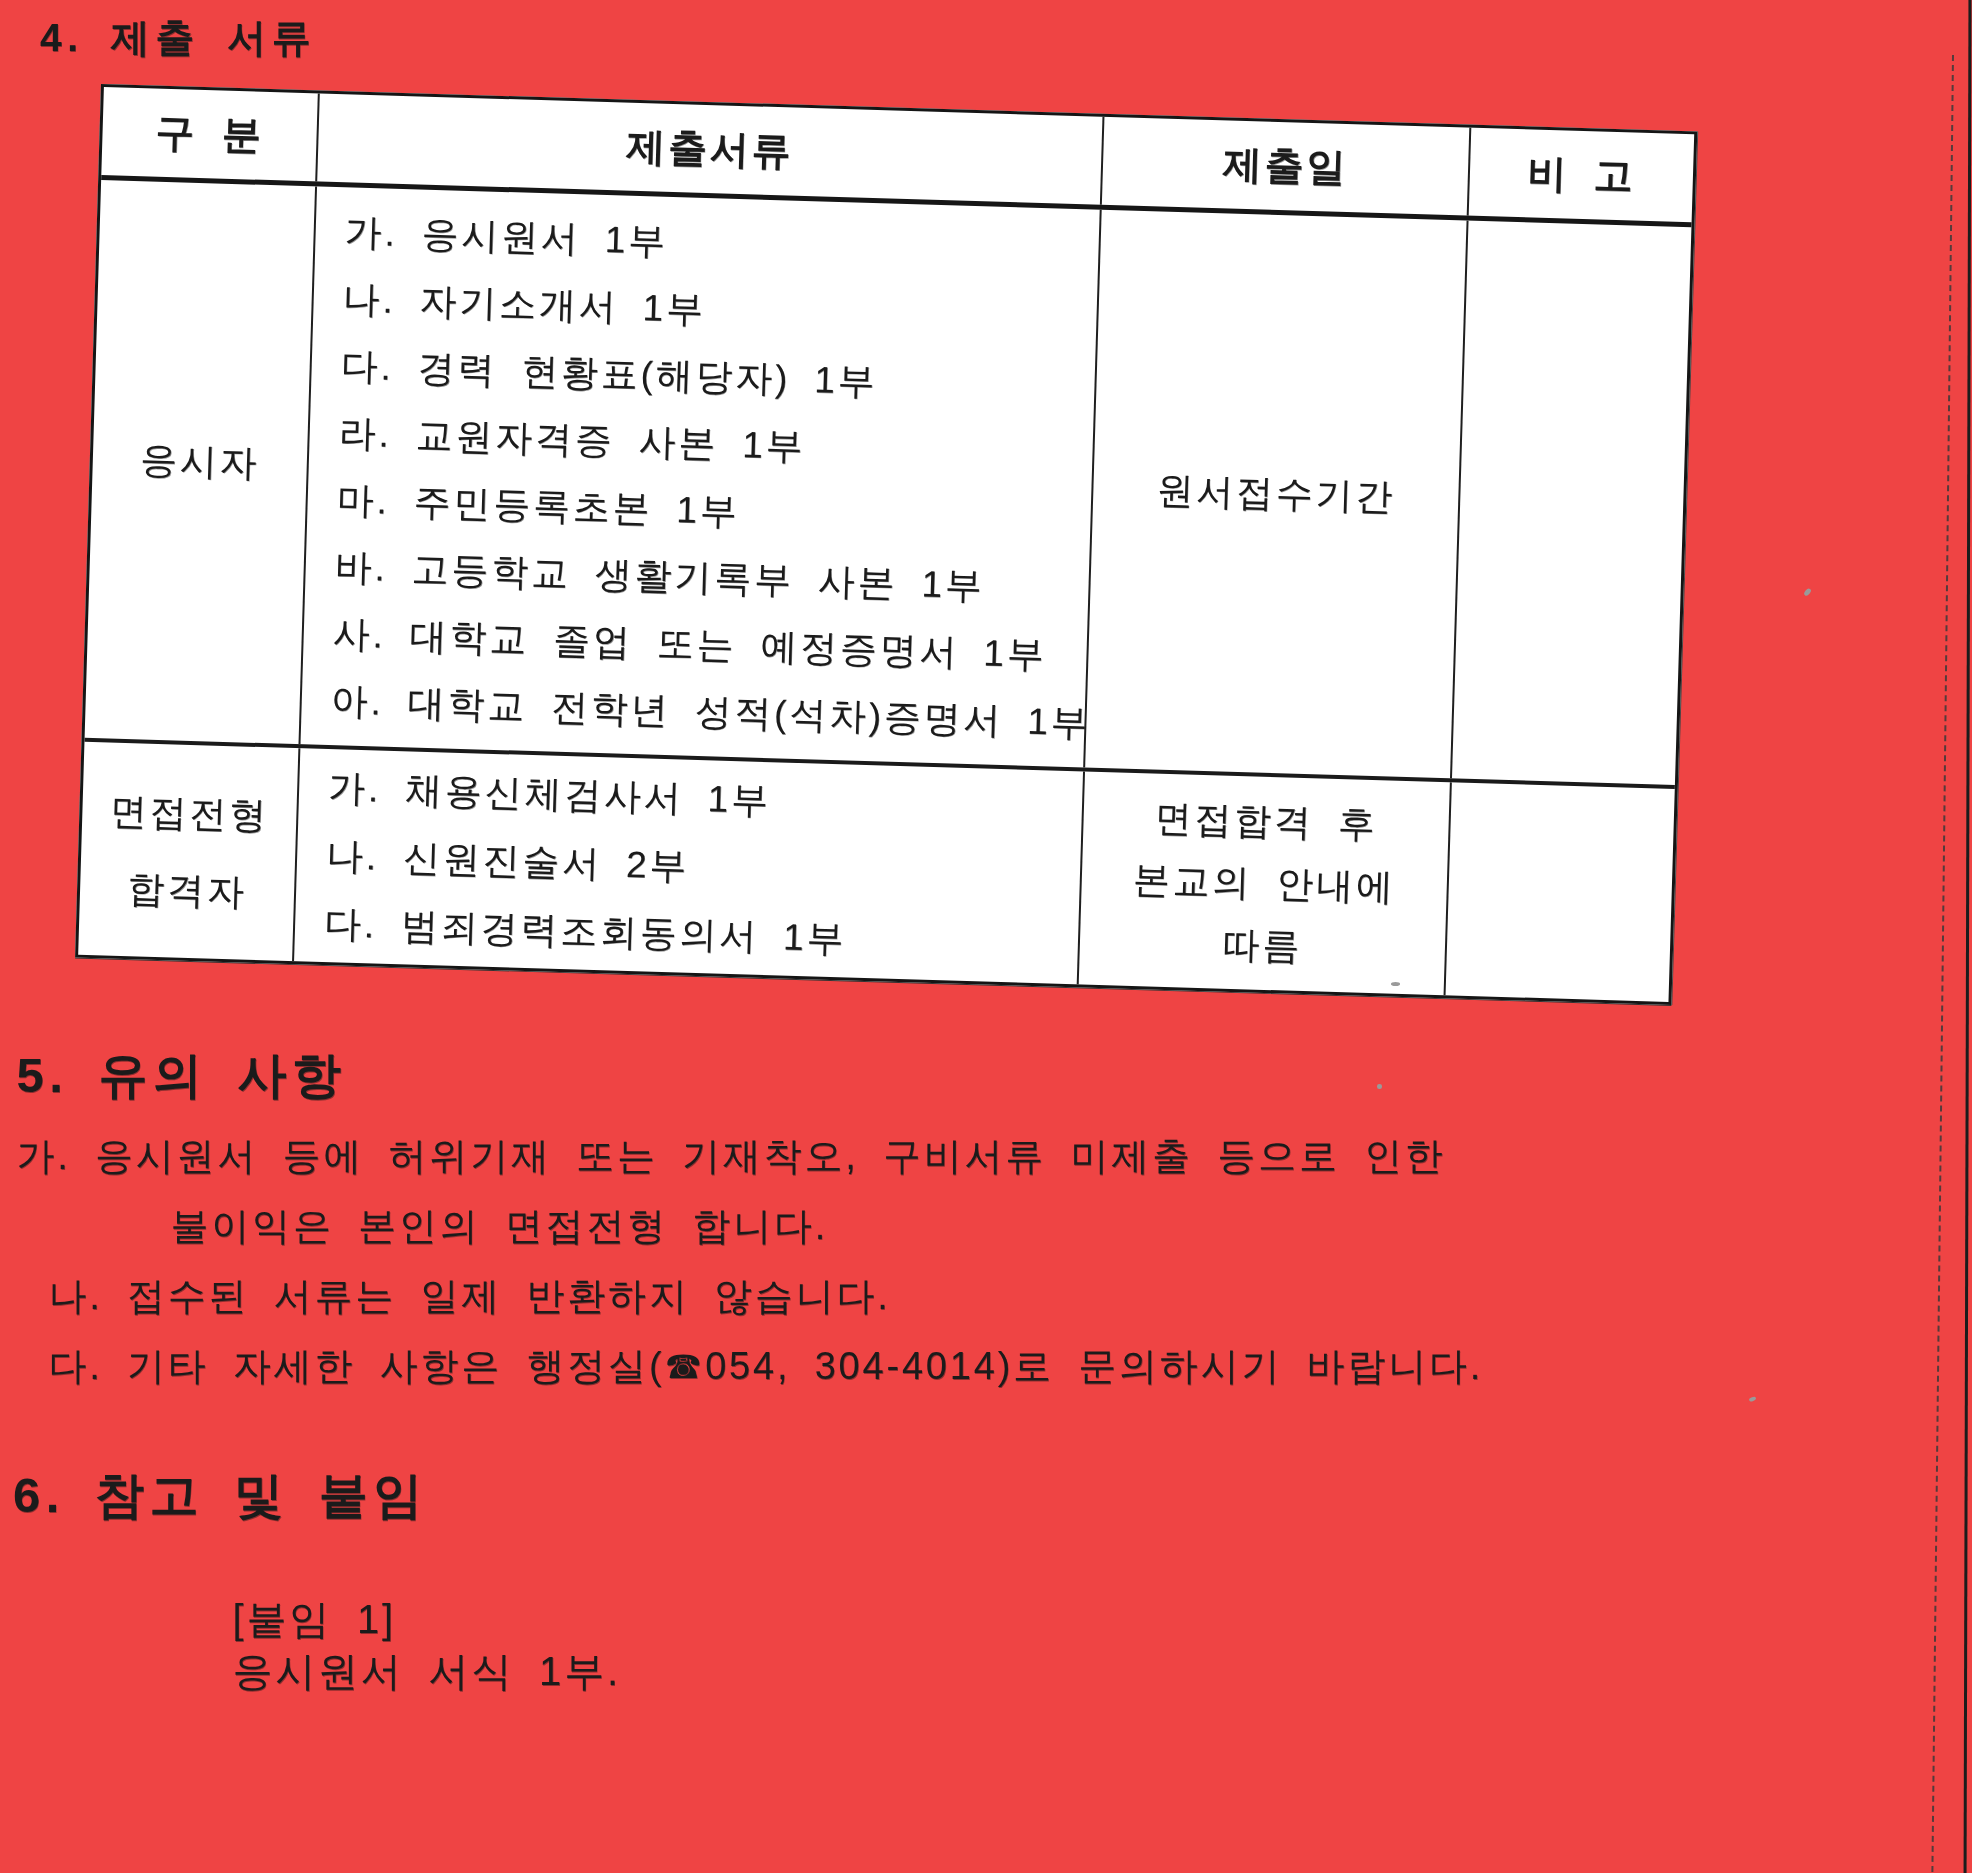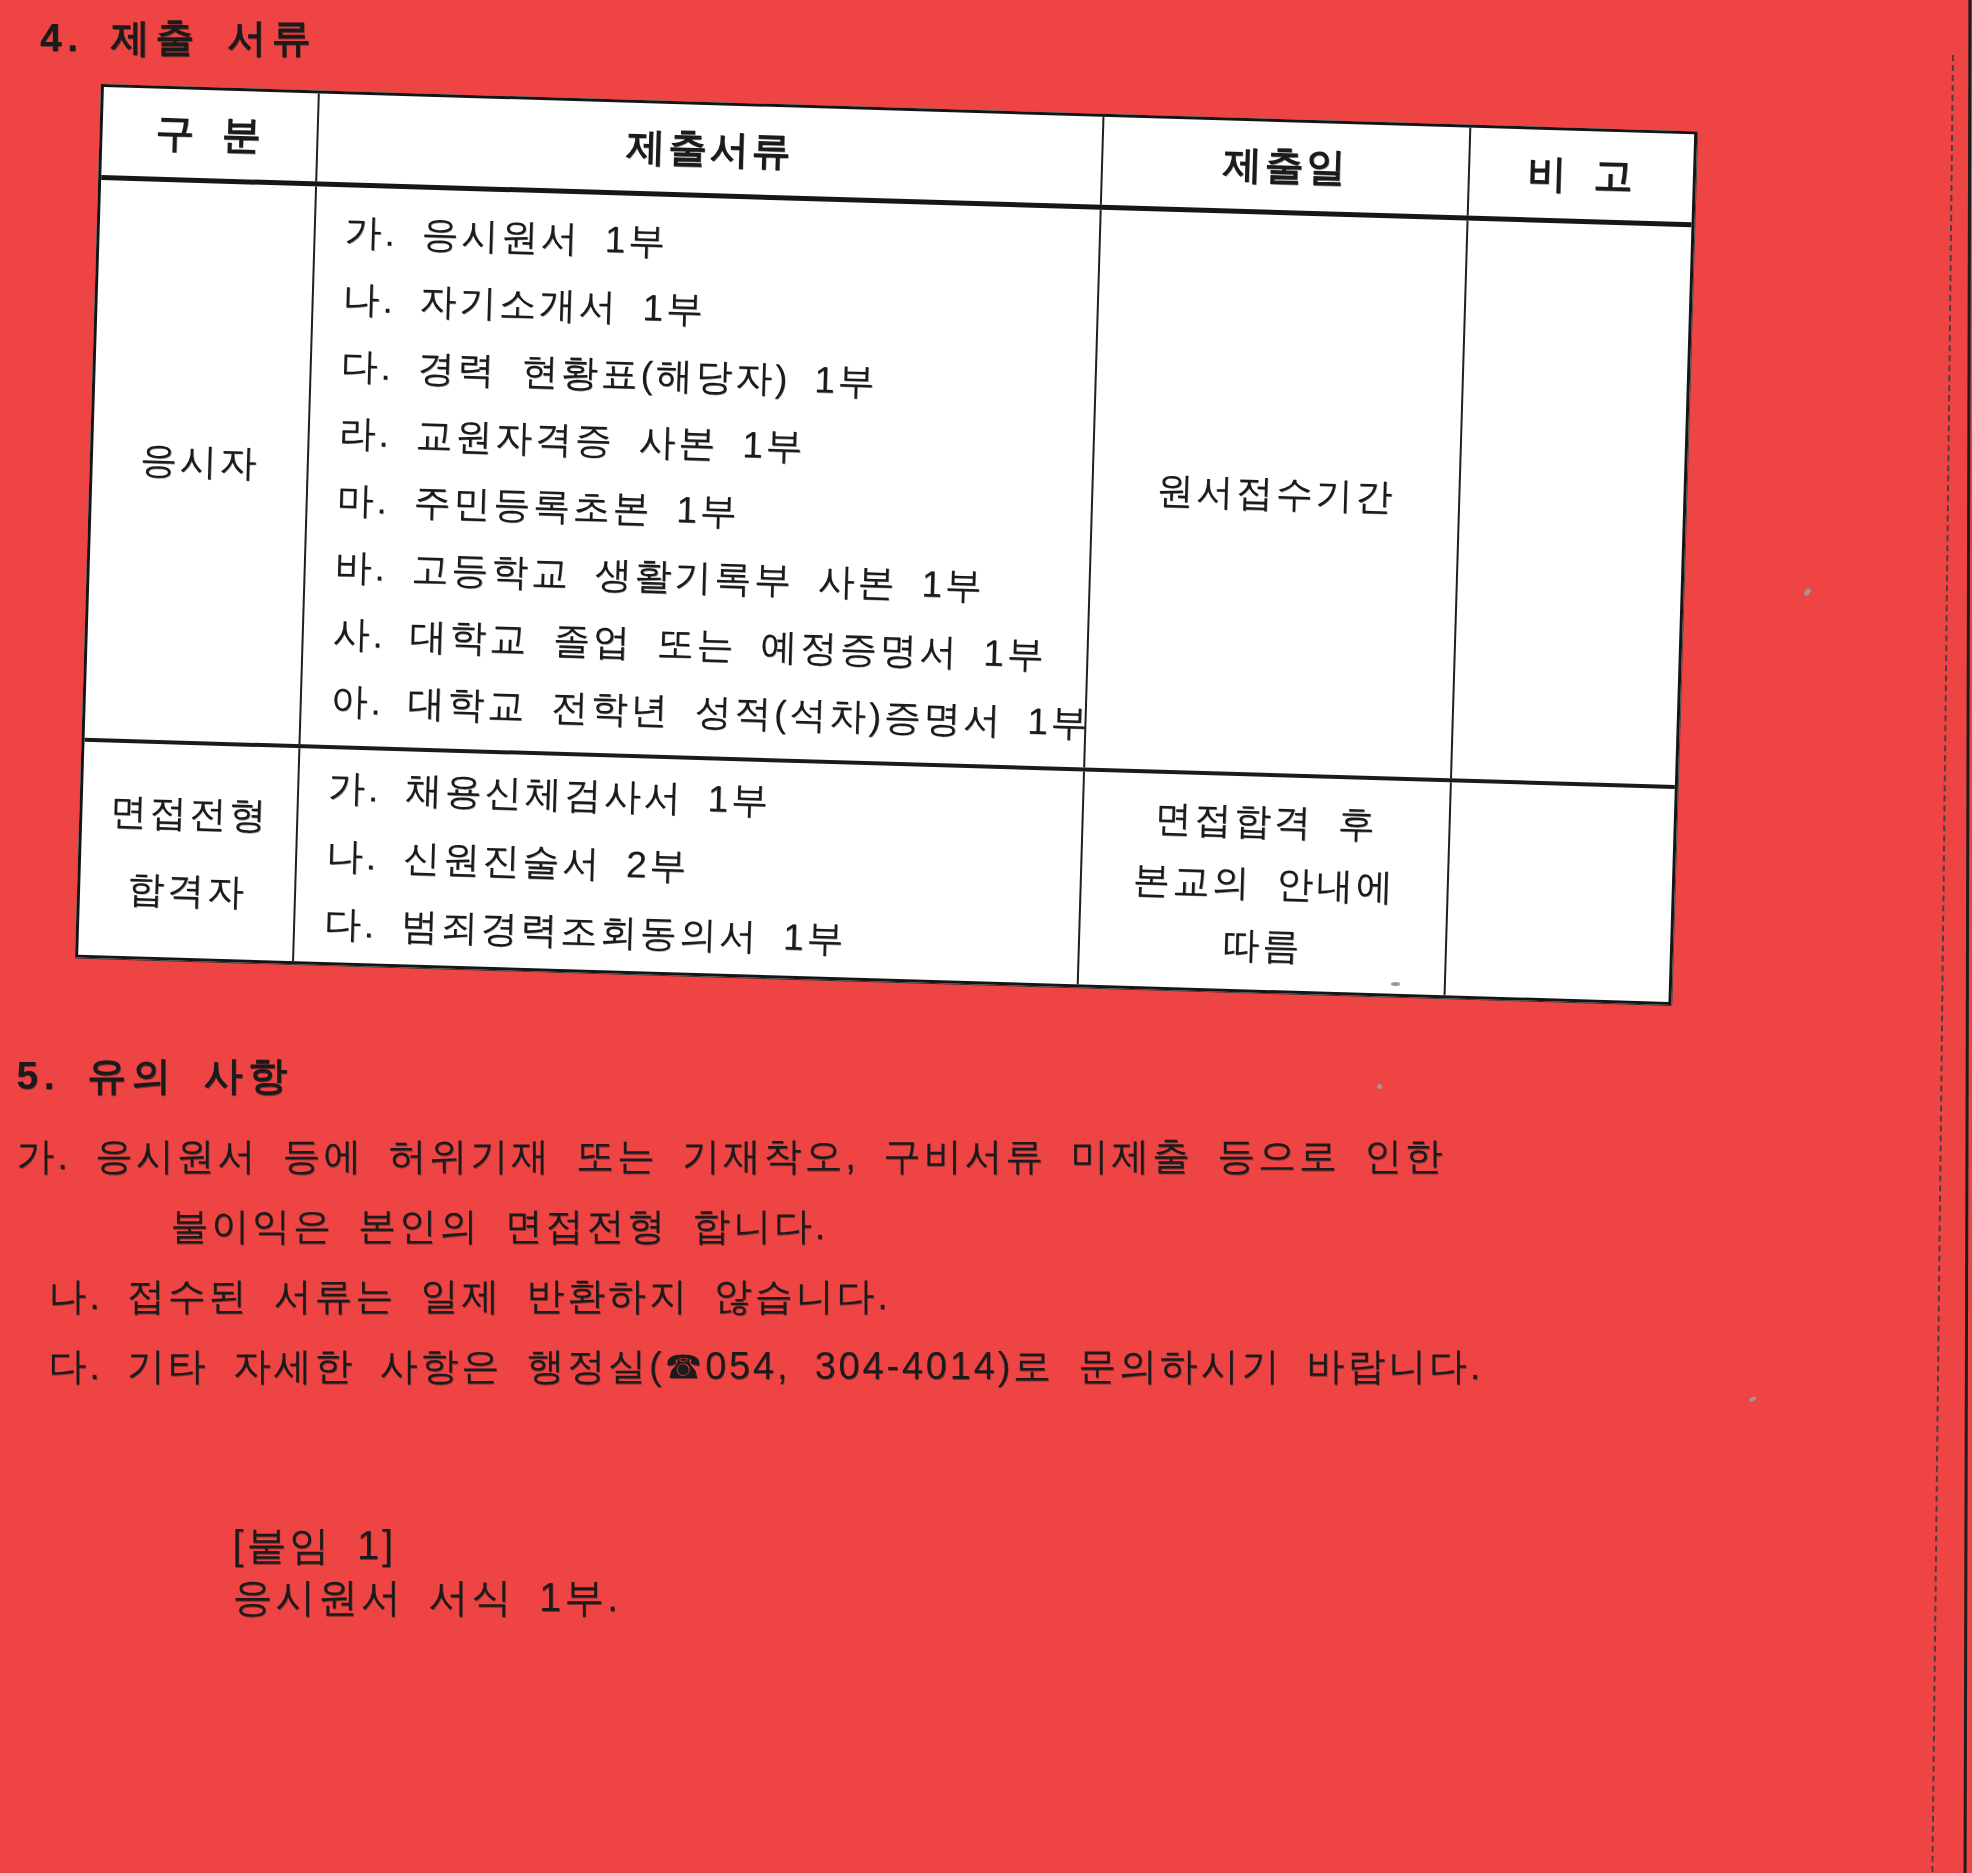--- a/index.html
+++ b/index.html
@@ -81,21 +81,21 @@
     font-size: 37px;
   }
   .doc-line { line-height: 67px; }
   .row2 .doc-line { line-height: 68px; }
   .multi-line-center { line-height: 77px; font-size: 37px; }
   .submission-line { line-height: 62px; font-size: 37px; }
   
   .sec5 { position: absolute; left: 16.5px; top: 1047px; width: 1873px; }
   .sec6 { position: absolute; left: 13px; top: 1467px; width: 1873px; }
   .sec-title {
-    font-size: 39px;
+    font-size: 49px;
     font-weight: bold;
     letter-spacing: 5.5px;
     line-height: 57px;
     margin-bottom: 16.5px;
   }
   .sec-line {
     font-size: 38px;
     line-height: 70px;
   }
   .ind-a { }
@@ -184,20 +184,21 @@
 
   <div class="sec5">
     <div class="sec-title scan-text">5. 유의 사항</div>
     <div class="sec-line ind-a scan-text">가. 응시원서 등에 허위기재 또는 기재착오, 구비서류 미제출 등으로 인한</div>
     <div class="sec-line ind-b scan-text">불이익은 본인의 면접전형 합니다.</div>
     <div class="sec-line ind-c scan-text">나. 접수된 서류는 일제 반환하지 않습니다.</div>
     <div class="sec-line ind-c scan-text">다. 기타 자세한 사항은 행정실(☎054, 304-4014)로 문의하시기 바랍니다.</div>
   </div>
 
   <div class="sec6">
+    <div class="sec-title scan-text">6. 참고 및 붙임</div>
     <div class="attach-line scan-text">
       <span>[붙임 1]</span>
       <span>응시원서 서식 1부.</span>
     </div>
     <div class="attach-line scan-text">
       
       
     </div>
 
   </div>

